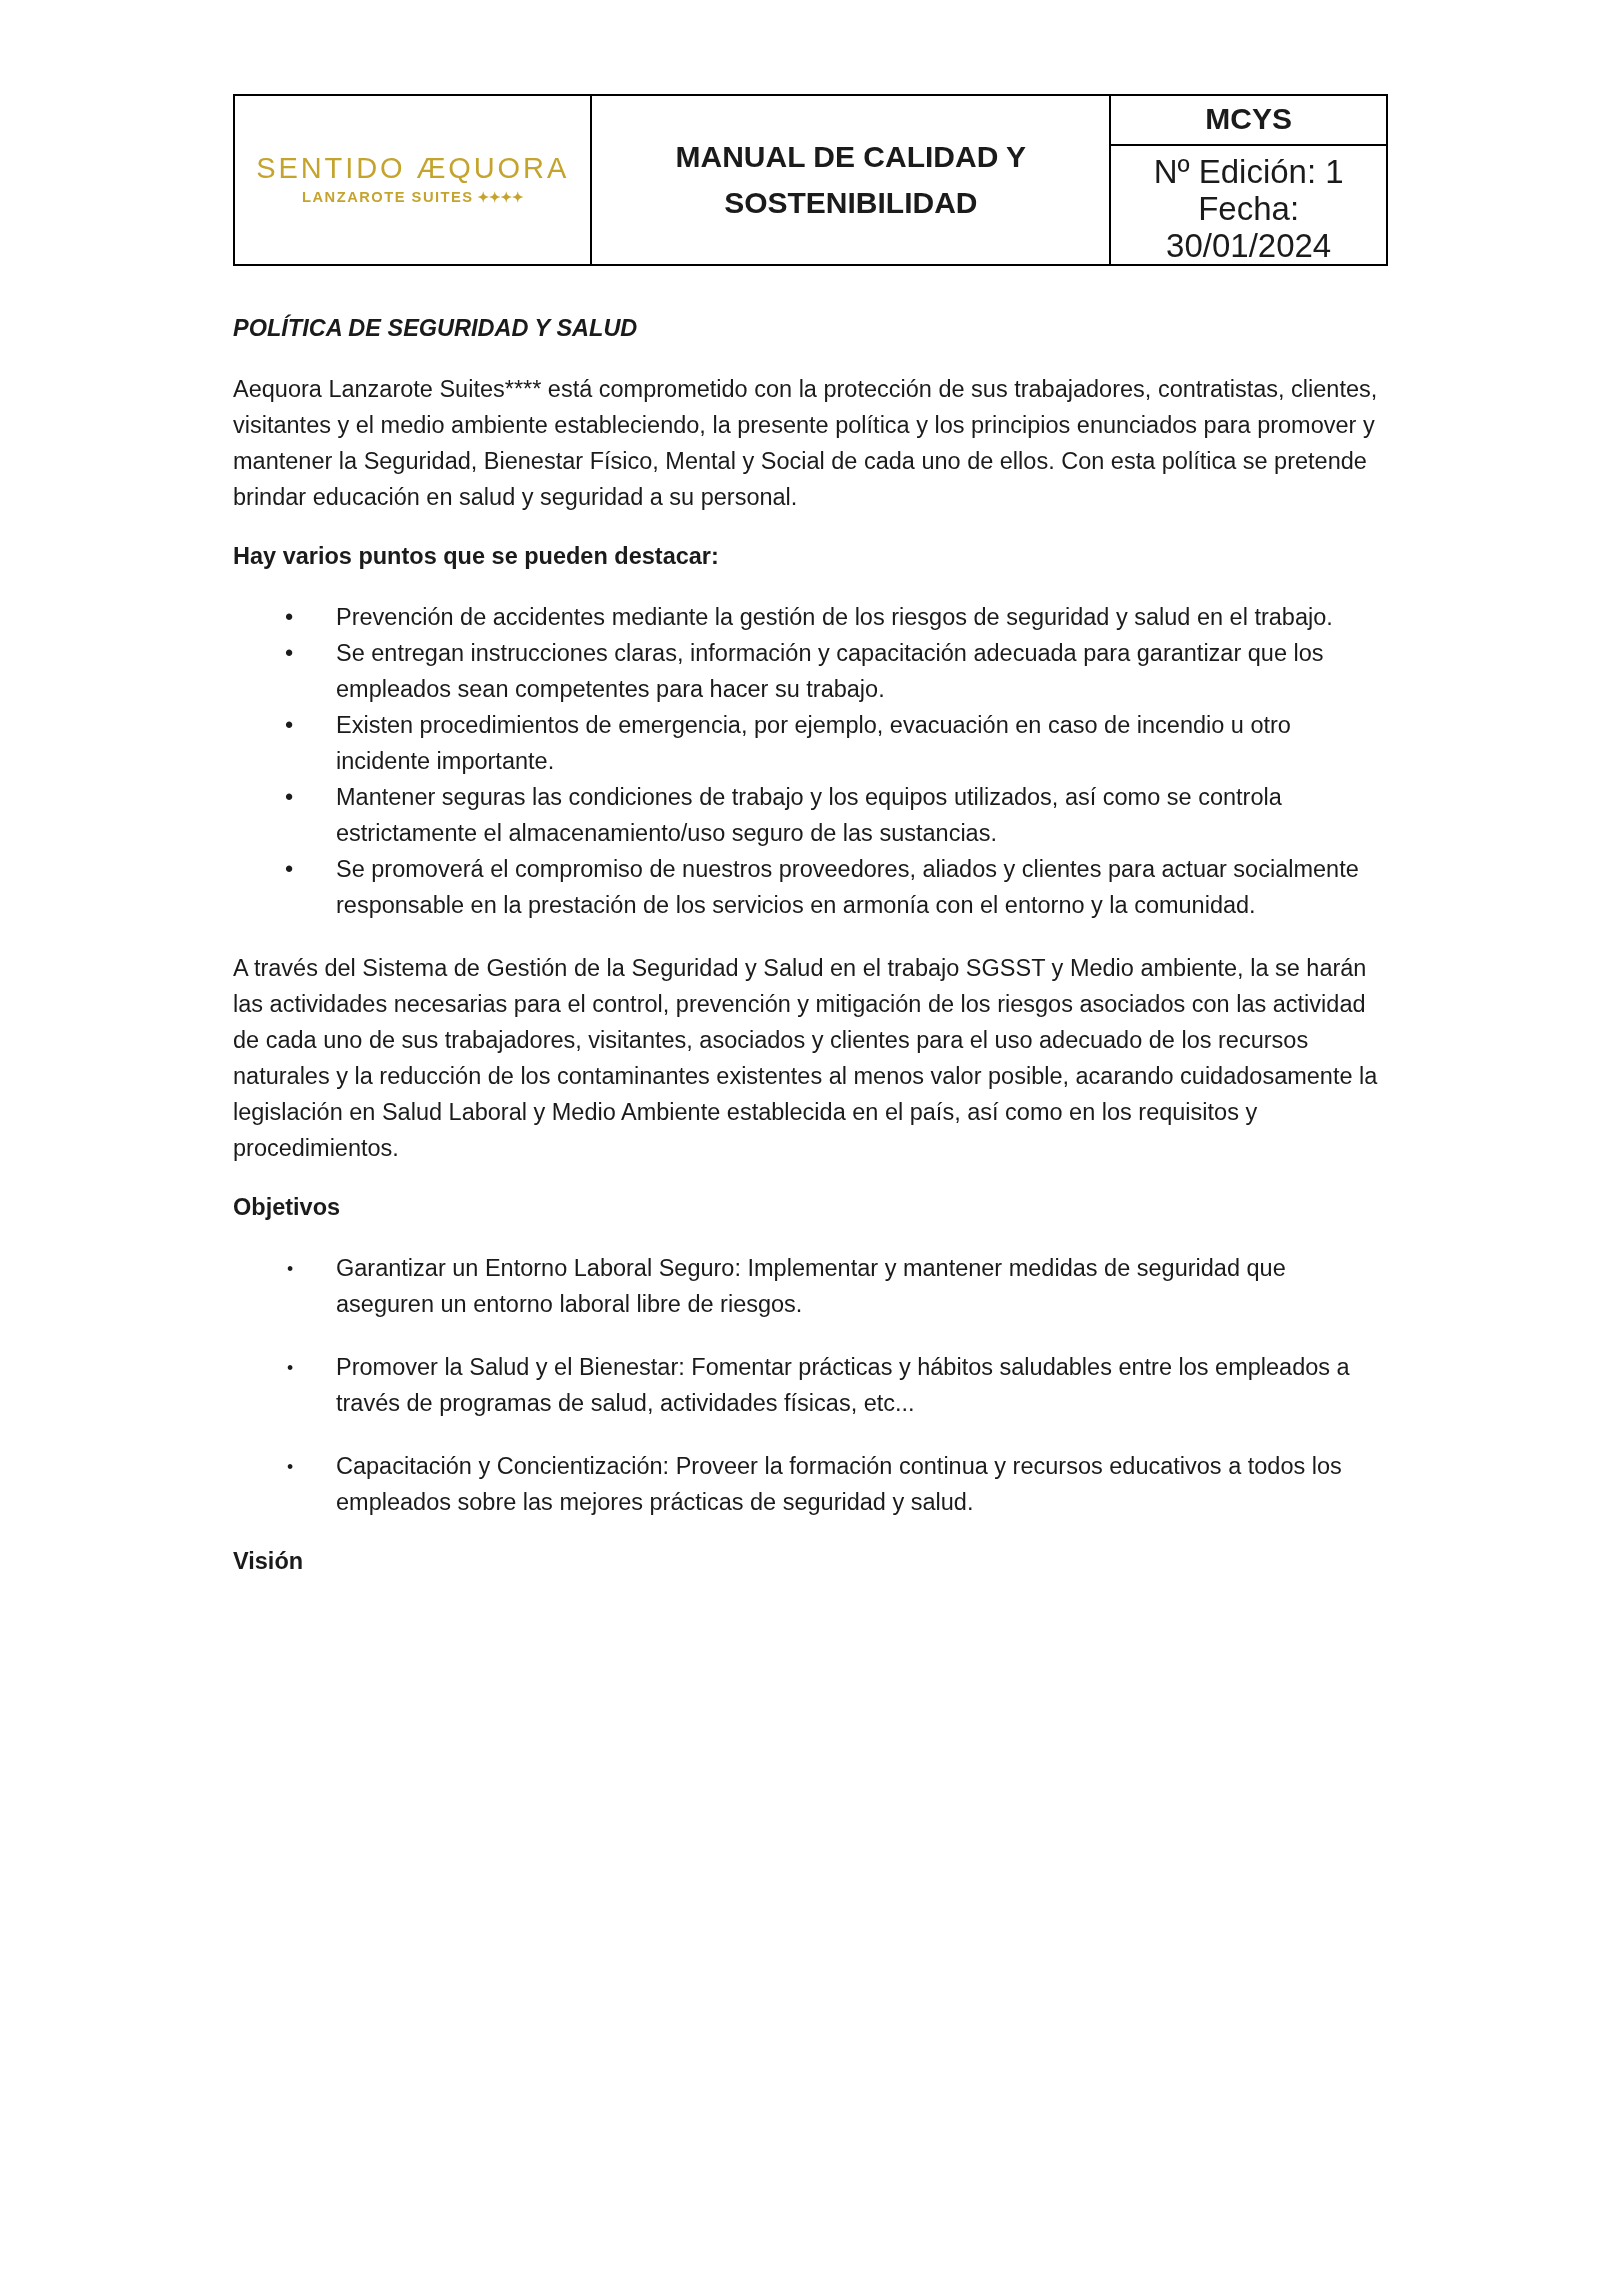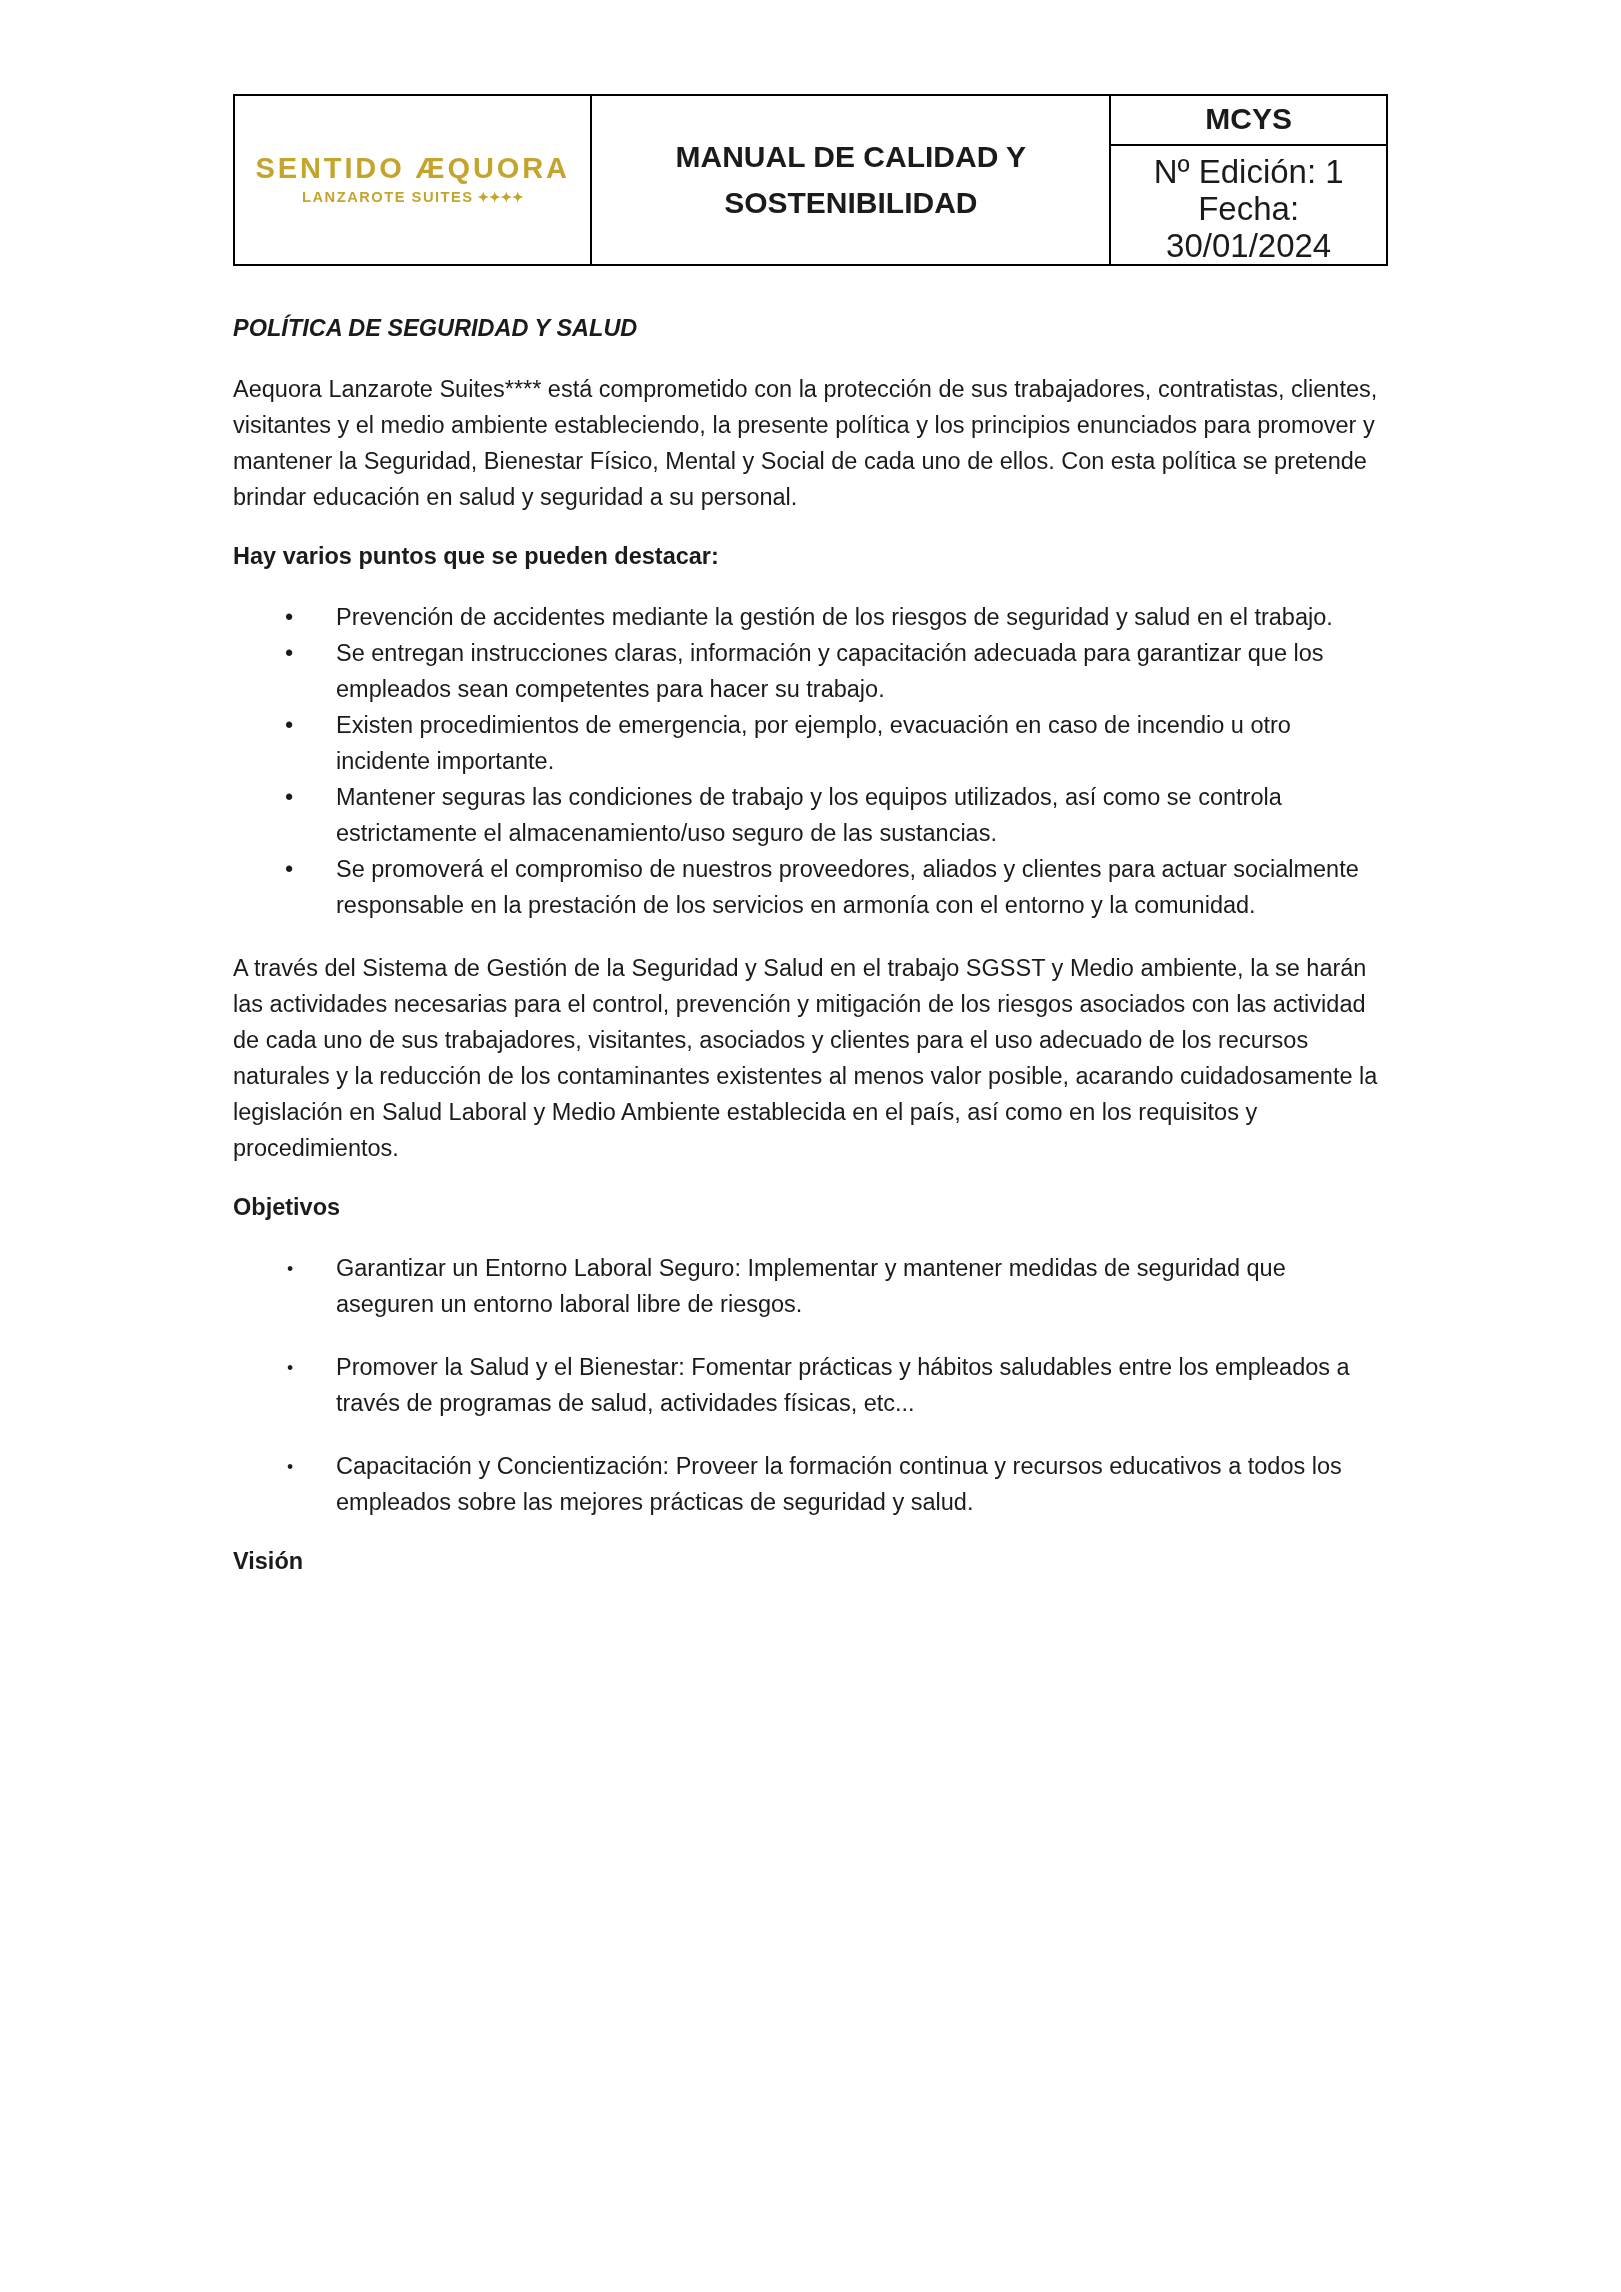--- a/index.html
+++ b/index.html
@@ -29,21 +29,21 @@
   }
   .cell-logo   { width: 31%; }
   .cell-title  { width: 45%; }
   .cell-meta   { width: 24%; vertical-align: top; }
 
   .logo-wrap { text-align: center; padding: 17.6px 0 21.6px 0; }
   .logo-brand {
     color: #c5a42e;
     font-size: 29px;
     letter-spacing: 2.9px;
-    font-weight: 700;
+    font-weight: 400;
     white-space: nowrap;
   }
   .logo-sub {
     color: #c5a42e;
     font-size: 14.7px;
     font-weight: 700;
     letter-spacing: 1.5px;
     margin-top: 3.9px;
     white-space: nowrap;
   }

